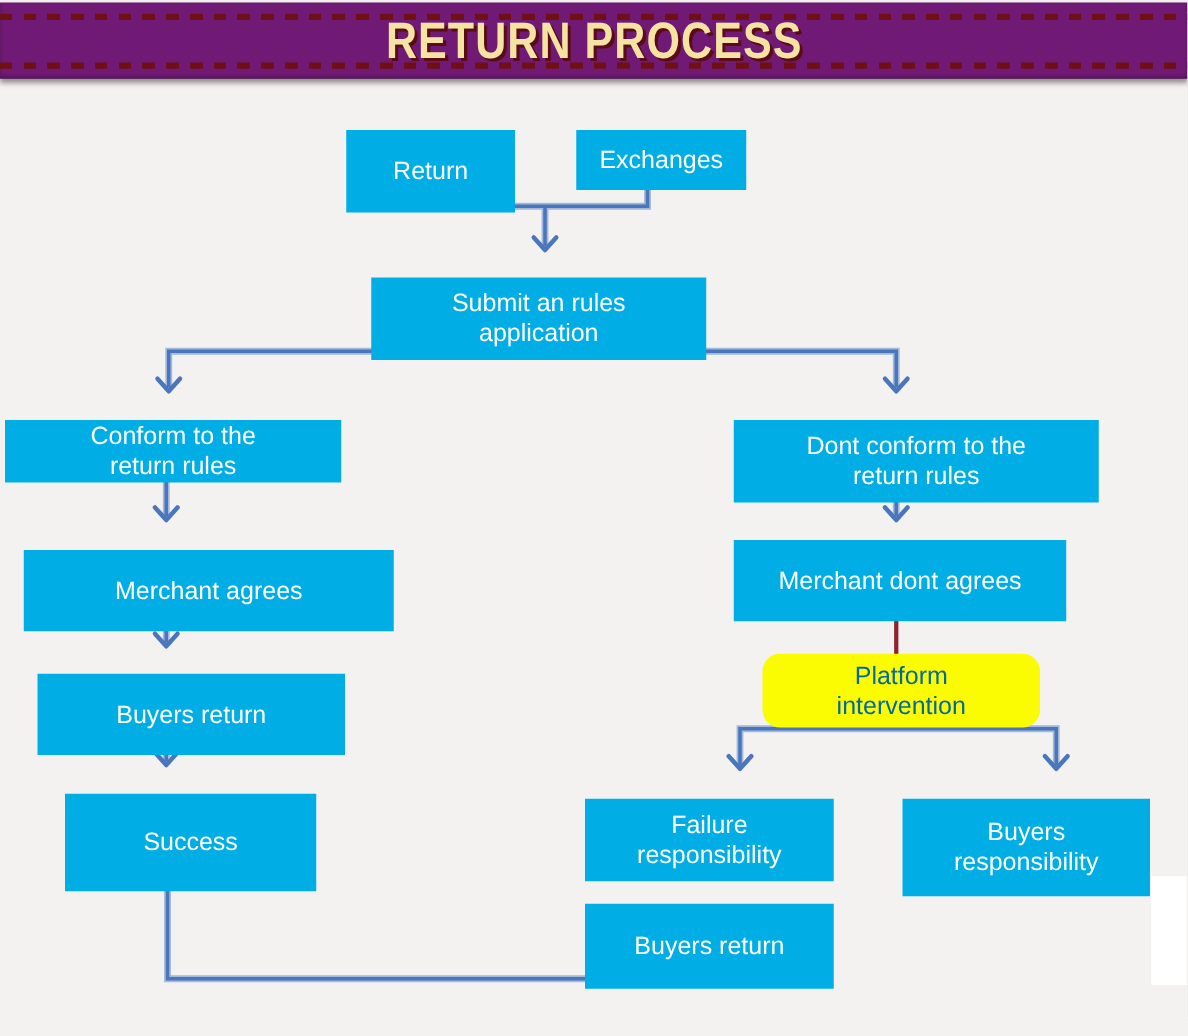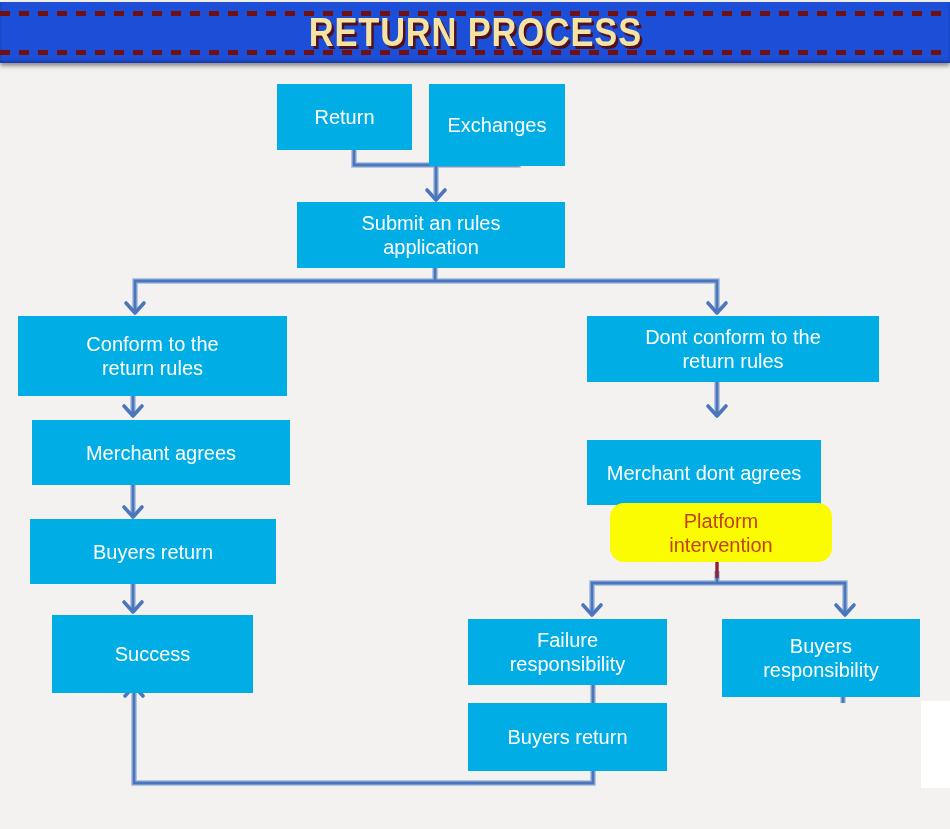--- a/index.html
+++ b/index.html
@@ -4,21 +4,21 @@
 <style>
   html,body { margin:0; padding:0; background:#e9e8e6; }
   .stage {
     position:relative; width:950px; height:829px;
     background:#f3f2f0; overflow:hidden;
     font-family:"Liberation Sans","DejaVu Sans",sans-serif;
   }
   
   .banner {
     position:absolute; top:2px; left:0; width:950px; height:61px;
-    background:#1d4ed8;
+    background:#701a75;
     box-shadow:0 3px 4px rgba(70,60,60,.55), inset 0 -2px 3px rgba(0,0,0,.25);
     display:flex; align-items:center; justify-content:center;
     z-index:4;
   }
   .banner::before, .banner::after {
     content:""; position:absolute; left:0; right:0; height:5px;
     background:repeating-linear-gradient(to right,#6f1015 0 10px,transparent 10px 19px);
   }
   .banner::before { top:9px; }
   .banner::after  { bottom:8px; }
@@ -26,24 +26,24 @@
     color:#f4e3a1; font-size:41px; font-weight:bold; letter-spacing:1px;
     transform:scaleX(.84); transform-origin:center;
     text-shadow:3px 3px 0 rgba(88,10,12,.9);
     white-space:nowrap;
   }
   
   .node {
     position:absolute; background:#00aee5; color:#ffffff;
     display:flex; align-items:center; justify-content:center;
     text-align:center; font-size:20px; line-height:24px;
-    white-space:pre-line; z-index:2;
+    white-space:pre-line; z-index:2;margin-top:20px;
   }
   .node.hl {
-    background:#fbfb02; color:#c2410c; border-radius:14px; z-index:3;
+    background:#fbfb02; color:#0369a1; border-radius:14px; z-index:3;
   }
   
   svg.wires { position:absolute; left:0; top:0; z-index:1; }
   .patch { position:absolute; background:#ffffff; z-index:3; }
 </style>
 </head>
 <body>
 
 <div class="stage">
 
@@ -96,34 +96,34 @@
       <path d="M124 602 L133 612 L142 602"></path>
       <path d="M708 406 L717 416 L726 406"></path>
       <path d="M583 605 L592 615 L601 605"></path>
       <path d="M836 605 L845 615 L854 605"></path>
       <path d="M125 696 L134 686 L143 696"></path>
     </g>
   </svg>
 
   <div class="node" style="left:277px;top:84px;width:135px;height:66px">Return</div>
 
-  <div class="node" style="left:429px;top:84px;width:136px;height:82px">Exchanges</div>
+  <div class="node" style="left:461px;top:84px;width:136px;height:48px">Exchanges</div>
 
   <div class="node" style="left:297px;top:202px;width:268px;height:66px">Submit an rules
 application</div>
 
-  <div class="node" style="left:18px;top:316px;width:269px;height:80px">Conform to the
+  <div class="node" style="left:4px;top:316px;width:269px;height:50px">Conform to the
 return rules</div>
 
   <div class="node" style="left:587px;top:316px;width:292px;height:66px">Dont conform to the
 return rules</div>
 
-  <div class="node" style="left:32px;top:420px;width:258px;height:65px">Merchant agrees</div>
+  <div class="node" style="left:19px;top:420px;width:296px;height:65px">Merchant agrees</div>
 
-  <div class="node" style="left:587px;top:440px;width:234px;height:65px">Merchant dont agrees</div>
+  <div class="node" style="left:587px;top:412px;width:266px;height:65px">Merchant dont agrees</div>
 
   <div class="node" style="left:30px;top:519px;width:246px;height:65px">Buyers return</div>
 
   <div class="node hl" style="left:610px;top:503px;width:222px;height:59px">Platform
 intervention</div>
 
   <div class="node" style="left:52px;top:615px;width:201px;height:78px">Success</div>
 
   <div class="node" style="left:468px;top:619px;width:199px;height:66px">Failure
 responsibility</div>

